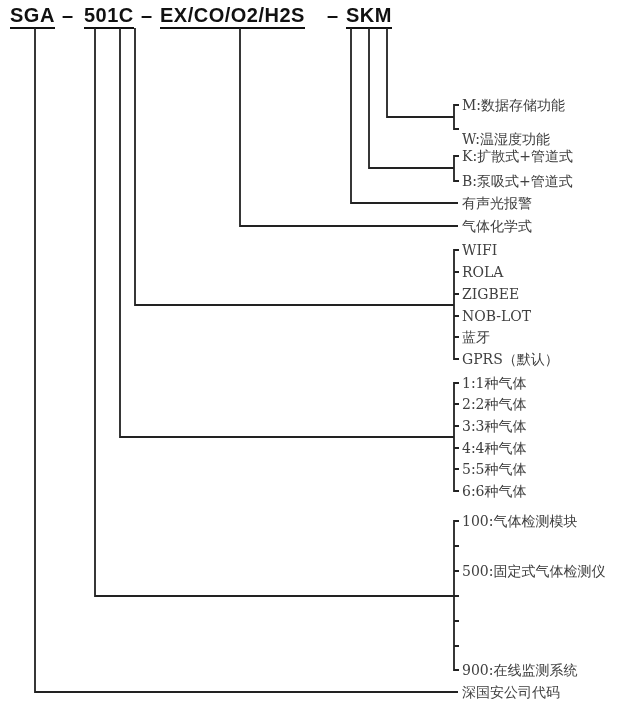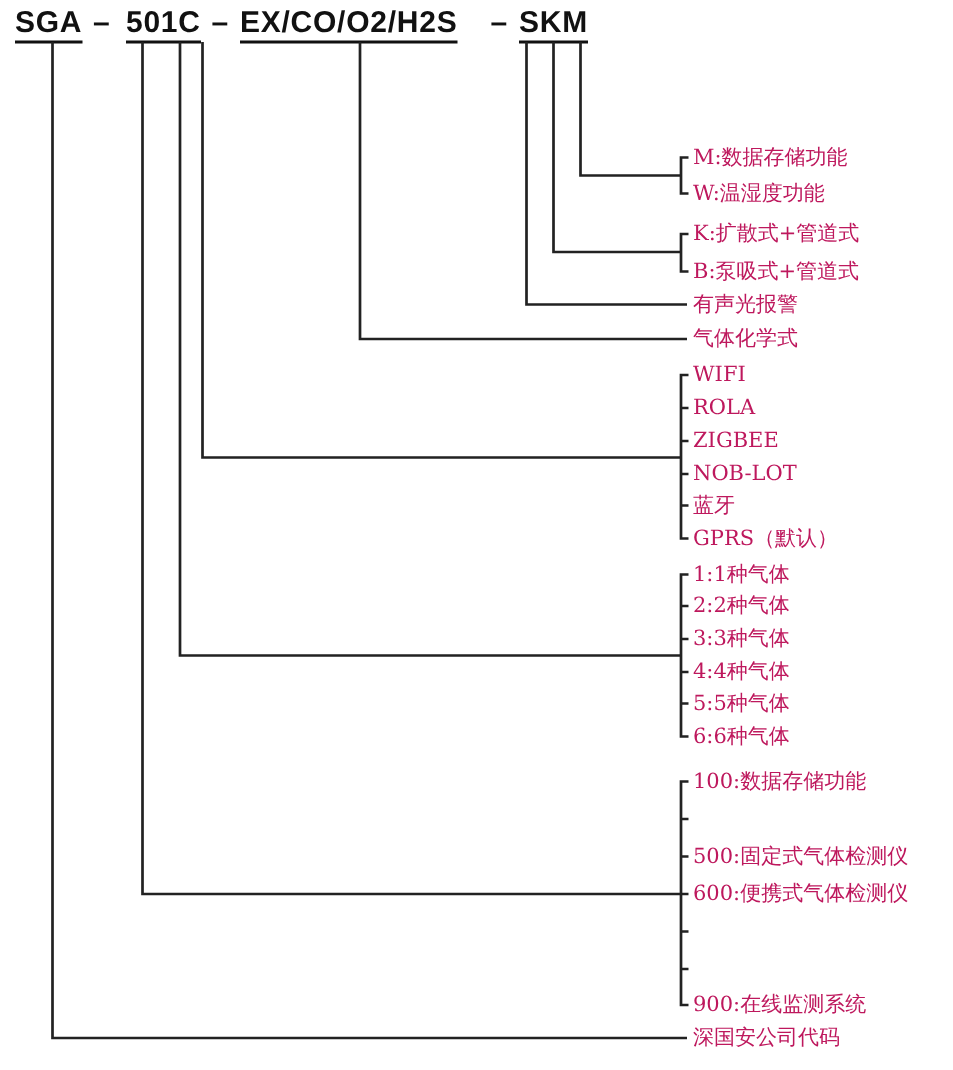--- a/index.html
+++ b/index.html
@@ -32,21 +32,21 @@
     font-weight: 700;
     color: #111111;
     white-space: nowrap;
   }
   svg.lines { position: absolute; top: 0; left: 0; }
   .lbl {
     position: absolute;
     left: 462px;
     font-size: 14px;
     line-height: 16px;
-    color: #be185d;
+    color: #404040;
     font-family: "DejaVu Serif", "Liberation Serif", serif;
     white-space: nowrap;
   }
 </style>
 </head>
 <body>
 
 <div class="stage">
 
   <div class="title-row">
@@ -70,21 +70,21 @@
     <path d="M387 28 V117 H454"></path>
 
     <path d="M459 105 H454 V129 H459"></path>
     <path d="M459 156 H454 V181 H459"></path>
     <path d="M459 250 H454 V359 H459 M454 272 H459 M454 294 H459 M454 316 H459 M454 337 H459"></path>
     <path d="M459 383 H454 V491 H459 M454 404 H459 M454 426 H459 M454 448 H459 M454 469 H459"></path>
     <path d="M459 521 H454 V670 H459 M454 546 H459 M454 571 H459 M454 596 H459 M454 621 H459 M454 646 H459"></path>
   </svg>
 
   <span class="lbl" style="top:97px">M:数据存储功能</span>
-  <span class="lbl" style="top:121px">W:温湿度功能</span>
+  <span class="lbl" style="top:131px">W:温湿度功能</span>
 
   <span class="lbl" style="top:148px">K:扩散式+管道式</span>
   <span class="lbl" style="top:173px">B:泵吸式+管道式</span>
 
   <span class="lbl" style="top:195px">有声光报警</span>
   <span class="lbl" style="top:218px">气体化学式</span>
 
   <span class="lbl" style="top:242px">WIFI</span>
   <span class="lbl" style="top:264px">ROLA</span>
   <span class="lbl" style="top:286px">ZIGBEE</span>
@@ -92,20 +92,19 @@
   <span class="lbl" style="top:329px">蓝牙</span>
   <span class="lbl" style="top:351px">GPRS（默认）</span>
 
   <span class="lbl" style="top:375px">1:1种气体</span>
   <span class="lbl" style="top:396px">2:2种气体</span>
   <span class="lbl" style="top:418px">3:3种气体</span>
   <span class="lbl" style="top:440px">4:4种气体</span>
   <span class="lbl" style="top:461px">5:5种气体</span>
   <span class="lbl" style="top:483px">6:6种气体</span>
 
-  <span class="lbl" style="top:513px">100:数据存储功能</span>
+  <span class="lbl" style="top:513px">100:气体检测模块</span>
   <span class="lbl" style="top:563px">500:固定式气体检测仪</span>
-  <span class="lbl" style="top:588px">600:便携式气体检测仪</span>
   <span class="lbl" style="top:662px">900:在线监测系统</span>
 
   <span class="lbl" style="top:684px">深国安公司代码</span>
 
 </div>
 
 </body></html>

